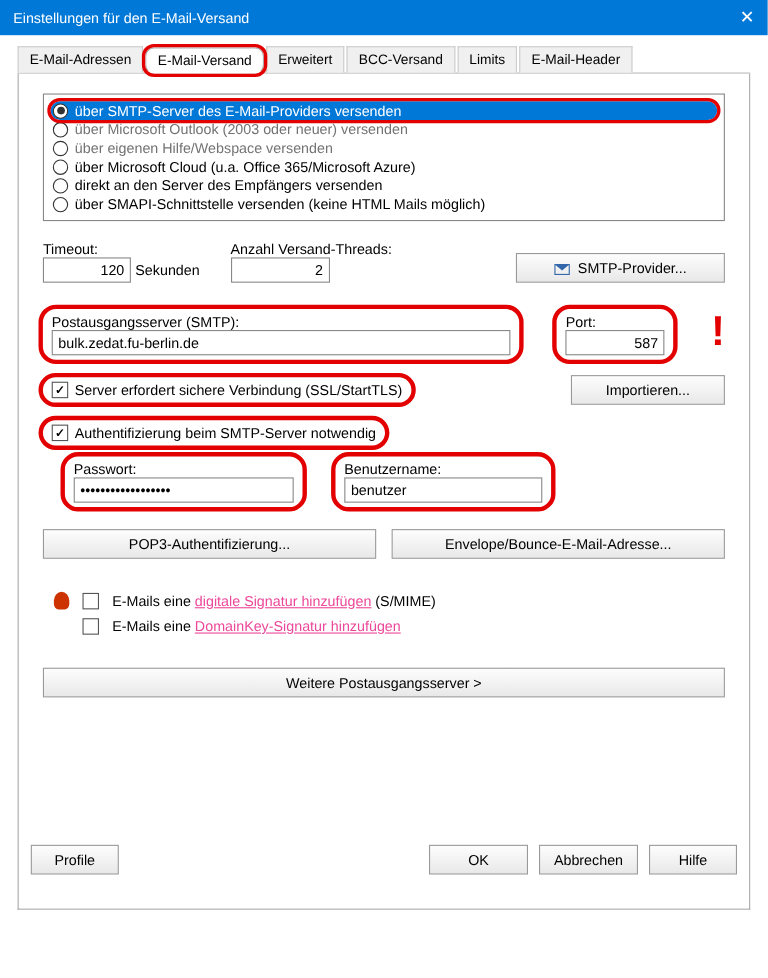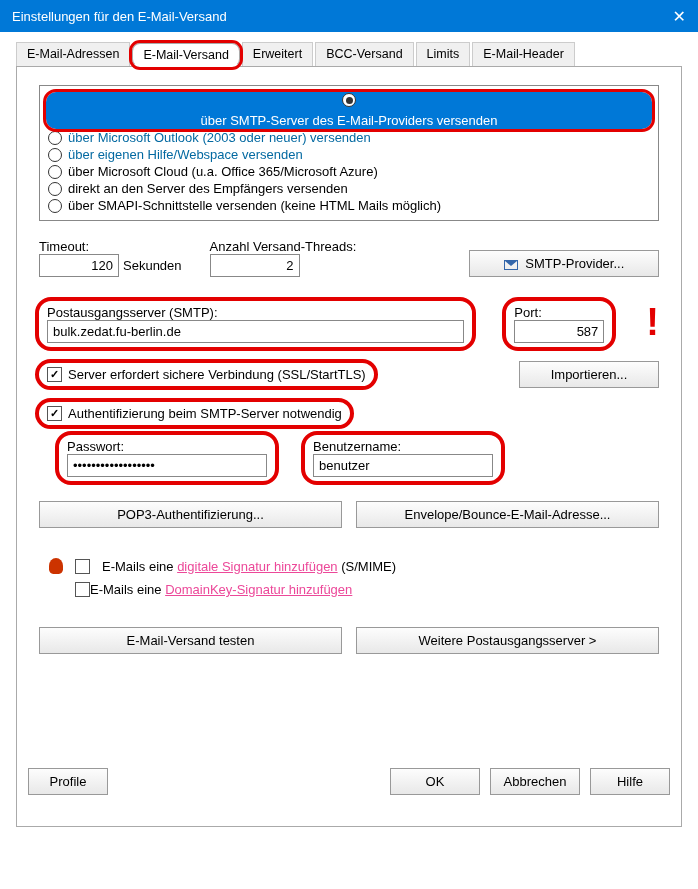--- a/index.html
+++ b/index.html
@@ -8,22 +8,22 @@
 .titlebar .close { font-size: 16px; cursor: pointer; }
 .content { padding: 10px 16px 0 16px; position: relative; }
 .tabs { display: flex; border-bottom: 1px solid #aaa; }
 .tab { padding: 4px 10px; border: 1px solid transparent; cursor: pointer; background: #f0f0f0; border: 1px solid #ccc; border-bottom: none; margin-right: 2px; font-size: 12.5px; }
 .tab.active { background: #fff; border: 1px solid #aaa; border-bottom: 1px solid #fff; position: relative; top: 1px; }
 .tab.highlighted { outline: 3px solid #e30000; border-radius: 8px; }
 .panel { border: 1px solid #aaa; border-top: none; padding: 18px 22px; background: #fff; min-height: 760px; }
 .radiobox { border: 1px solid #888; padding: 6px 6px; margin-bottom: 18px; }
 .radio-row { display: flex; align-items: center; gap: 6px; font-size: 13px; padding: 1px 2px; }
 .radio-row.selected { background: #0078d7; color: #fff; }
-.radio-row.sel-highlight { outline: 3px solid #e30000; border-radius: 10px; flex-direction: column; }
-.radio-row.disabled { color: #0369a1; text-align: right; }
+.radio-row.sel-highlight { outline: 3px solid #e30000; border-radius: 10px; }
+.radio-row.disabled { color: #737373; text-align: right; }
 .radio-circle { width: 14px; height: 14px; border: 1.5px solid #333; border-radius: 50%; display: inline-flex; align-items: center; justify-content: center; flex-shrink: 0; background: #fff; }
 .radio-row.selected .radio-circle { border-color: #333; }
 .radio-dot { width: 7px; height: 7px; background: #333; border-radius: 50%; }
 input[type=text] { border: 1px solid #888; padding: 3px 5px; font-size: 13px; font-family: inherit; background: #fff; }
 .btn { border: 1px solid #999; background: linear-gradient(#fdfdfd,#e8e8e8); padding: 5px 12px; font-size: 13px; cursor: pointer; font-family: inherit; }
 .red-outline { outline: 4px solid #e30000; border-radius: 12px; padding: 4px 8px; }
 .checkbox { width: 15px; height: 15px; border: 1px solid #555; display: inline-flex; align-items: center; justify-content: center; font-size: 11px; font-weight: bold; flex-shrink: 0; }
 .link { color: #ec4899; text-decoration: underline; cursor: pointer; }
 .bottom-buttons { position: absolute; bottom: 32px; left: 28px; right: 28px; display: flex; justify-content: space-between; }
 .exclaim { color: #e30000; font-size: 38px; font-weight: bold; }
@@ -140,29 +140,28 @@
       <button class="btn" style="flex:1">Envelope/Bounce-E-Mail-Adresse...</button>
     </div>
 
     <div style="display:flex; align-items:center; gap:12px; margin-bottom:8px; padding-left:10px;">
       <span class="ribbon-icon"></span>
       <span class="checkbox"></span>
       <span>
         <span>E-Mails eine </span><span class="link">digitale Signatur hinzufügen</span><span> (S/MIME)</span>
       </span>
     </div>
-    <div style="display:flex; align-items:center; margin-bottom:30px; padding-left:36px;">
+    <div style="display:flex; align-items:center; gap:12px; margin-bottom:30px; padding-left:36px;">
       <span class="checkbox"></span>
       <span>
         <span>E-Mails eine </span><span class="link">DomainKey-Signatur hinzufügen</span>
       </span>
     </div>
 
     <div style="display:flex; gap:14px;">
-      <button class="btn" style="flex:1">E-Mail-Versand testen</button>
       <button class="btn" style="flex:1">Weitere Postausgangsserver &gt;</button>
     </div>
 
   </div>
 
   <div class="bottom-buttons">
     <button class="btn" style="width:80px">Profile</button>
     <div style="display:flex; gap:10px;">
       <button class="btn" style="width:90px">OK</button>
       <button class="btn" style="width:90px">Abbrechen</button>

